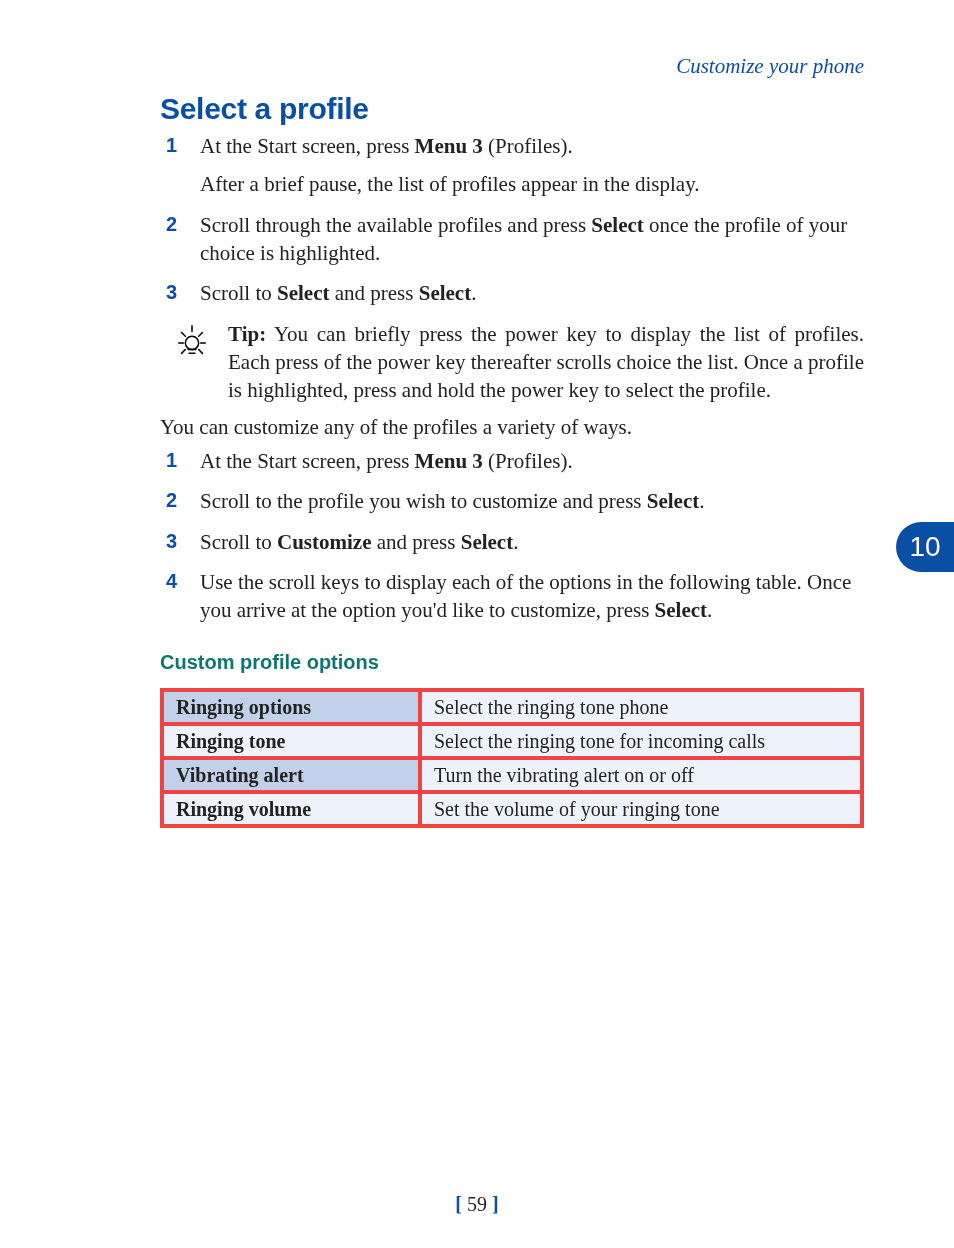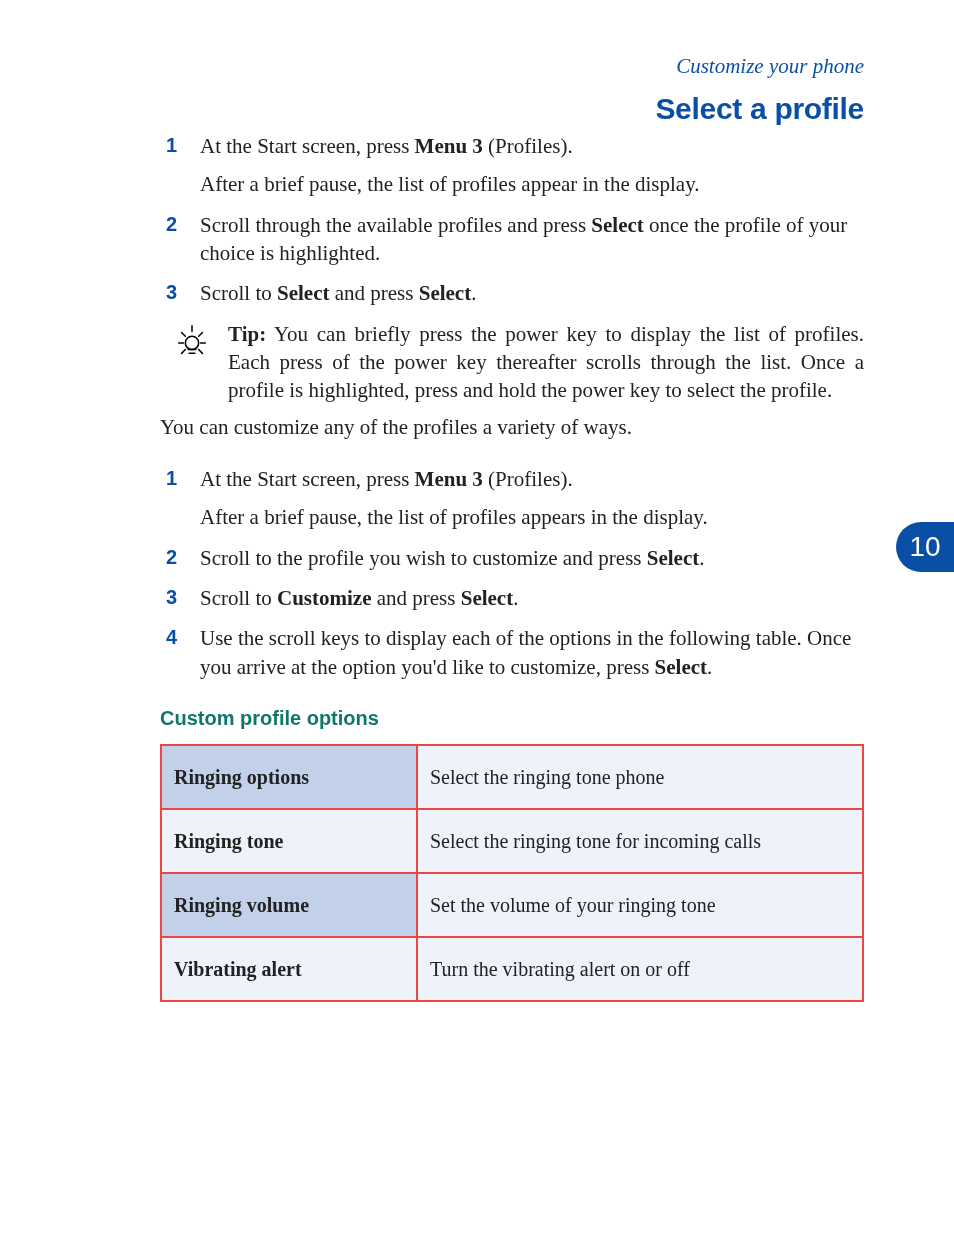--- a/index.html
+++ b/index.html
@@ -25,27 +25,26 @@
     font-size: 21px;
     font-family: Georgia, serif;
   }
   h2.section {
     color: #0a4fa6;
     font-weight: bold;
     font-size: 30px;
     margin: 50px 0 4px 0;
     font-family: Verdana, Arial, sans-serif;
     letter-spacing: -0.3px;
-    text-align: right;
   }
   h2.section.first { margin-top: 42px; }
   .intro {
     font-size: 21px;
     line-height: 1.35;
-    margin: 2px 0 24px 0;
+    margin: 2px 0 6px 0;
   }
   ol.steps {
     list-style: none;
     padding: 0;
     margin: 6px 0 0 0;
     counter-reset: step;
   }
   ol.steps > li {
     counter-increment: step;
     position: relative;
@@ -93,22 +92,22 @@
     font-family: Verdana, Arial, sans-serif;
     font-size: 20px;
     margin: 26px 0 14px 0;
   }
   table.opts {
     border-collapse: collapse;
     width: 100%;
     font-size: 20px;
   }
   table.opts td {
-    border: 2px solid #ef4444;
-    padding: 18px 12px;
+    border: 4px solid #ef4444;
+    padding: 2px 12px;
     vertical-align: middle;
     line-height: 1.3;
   }
   table.opts td.k {
     width: 230px;
     font-weight: 600;
     background: #c3d0ea;
   }
   table.opts td.v { background: #e8eef8; }
   table.opts tr:nth-child(even) td.v { background: #f2f6fc; }
@@ -193,30 +192,29 @@
           <line x1="6" y1="22" x2="11" y2="22"></line>
           <line x1="29" y1="22" x2="34" y2="22"></line>
           <line x1="9" y1="11" x2="13" y2="15"></line>
           <line x1="31" y1="11" x2="27" y2="15"></line>
           <line x1="9" y1="33" x2="13" y2="29"></line>
           <line x1="31" y1="33" x2="27" y2="29"></line>
         </g>
       </svg>
     </div>
     <div class="body">
-      <span class="bold">Tip:</span><span> You can briefly press the power key to display the list of profiles. Each press of the power key thereafter scrolls through the list. Once a profile is highlighted, press and hold the power key to select the profile.</span>
+      <span class="bold">Tip:</span><span> You can briefly press the power key to display the list of profiles. Each press of the power key thereafter scrolls choice the list. Once a profile is highlighted, press and hold the power key to select the profile.</span>
     </div>
   </div>
 
   <div class="intro">You can customize any of the profiles a variety of ways.</div>
 
   <ol class="steps">
     <li>
       <span>At the Start screen, press </span><span class="bold">Menu 3</span><span> (Profiles).</span>
-      <div class="sub" style="margin-left:0">After a brief pause, the list of profiles appears in the display.</div>
     </li>
     <li>
       <span>Scroll to the profile you wish to customize and press </span><span class="bold">Select</span><span>.</span>
     </li>
     <li>
       <span>Scroll to </span><span class="bold">Customize</span><span> and press </span><span class="bold">Select</span><span>.</span>
     </li>
     <li>
       <span>Use the scroll keys to display each of the options in the following table. Once you arrive at the option you'd like to customize, press </span><span class="bold">Select</span><span>.</span>
     </li>
@@ -229,24 +227,27 @@
     <tbody>
         <tr>
       <td class="k">Ringing options</td>
       <td class="v">Select the ringing tone phone</td>
     </tr>
     <tr>
       <td class="k">Ringing tone</td>
       <td class="v">Select the ringing tone for incoming calls</td>
     </tr>
     <tr>
+      <td class="k">Vibrating alert</td>
+      <td class="v">Turn the vibrating alert on or off</td>
+    </tr>
+    <tr>
       <td class="k">Ringing volume</td>
       <td class="v">Set the volume of your ringing tone</td>
     </tr>
-    <tr>
-      <td class="k">Vibrating alert</td>
-      <td class="v">Turn the vibrating alert on or off</td>
-    </tr>
   </tbody>
     </table>
 
+  <div class="footer">
+    <span class="br">[ </span><span>59</span><span class="br"> ]</span>
+  </div>
 
 </div>
 
 </body></html>

